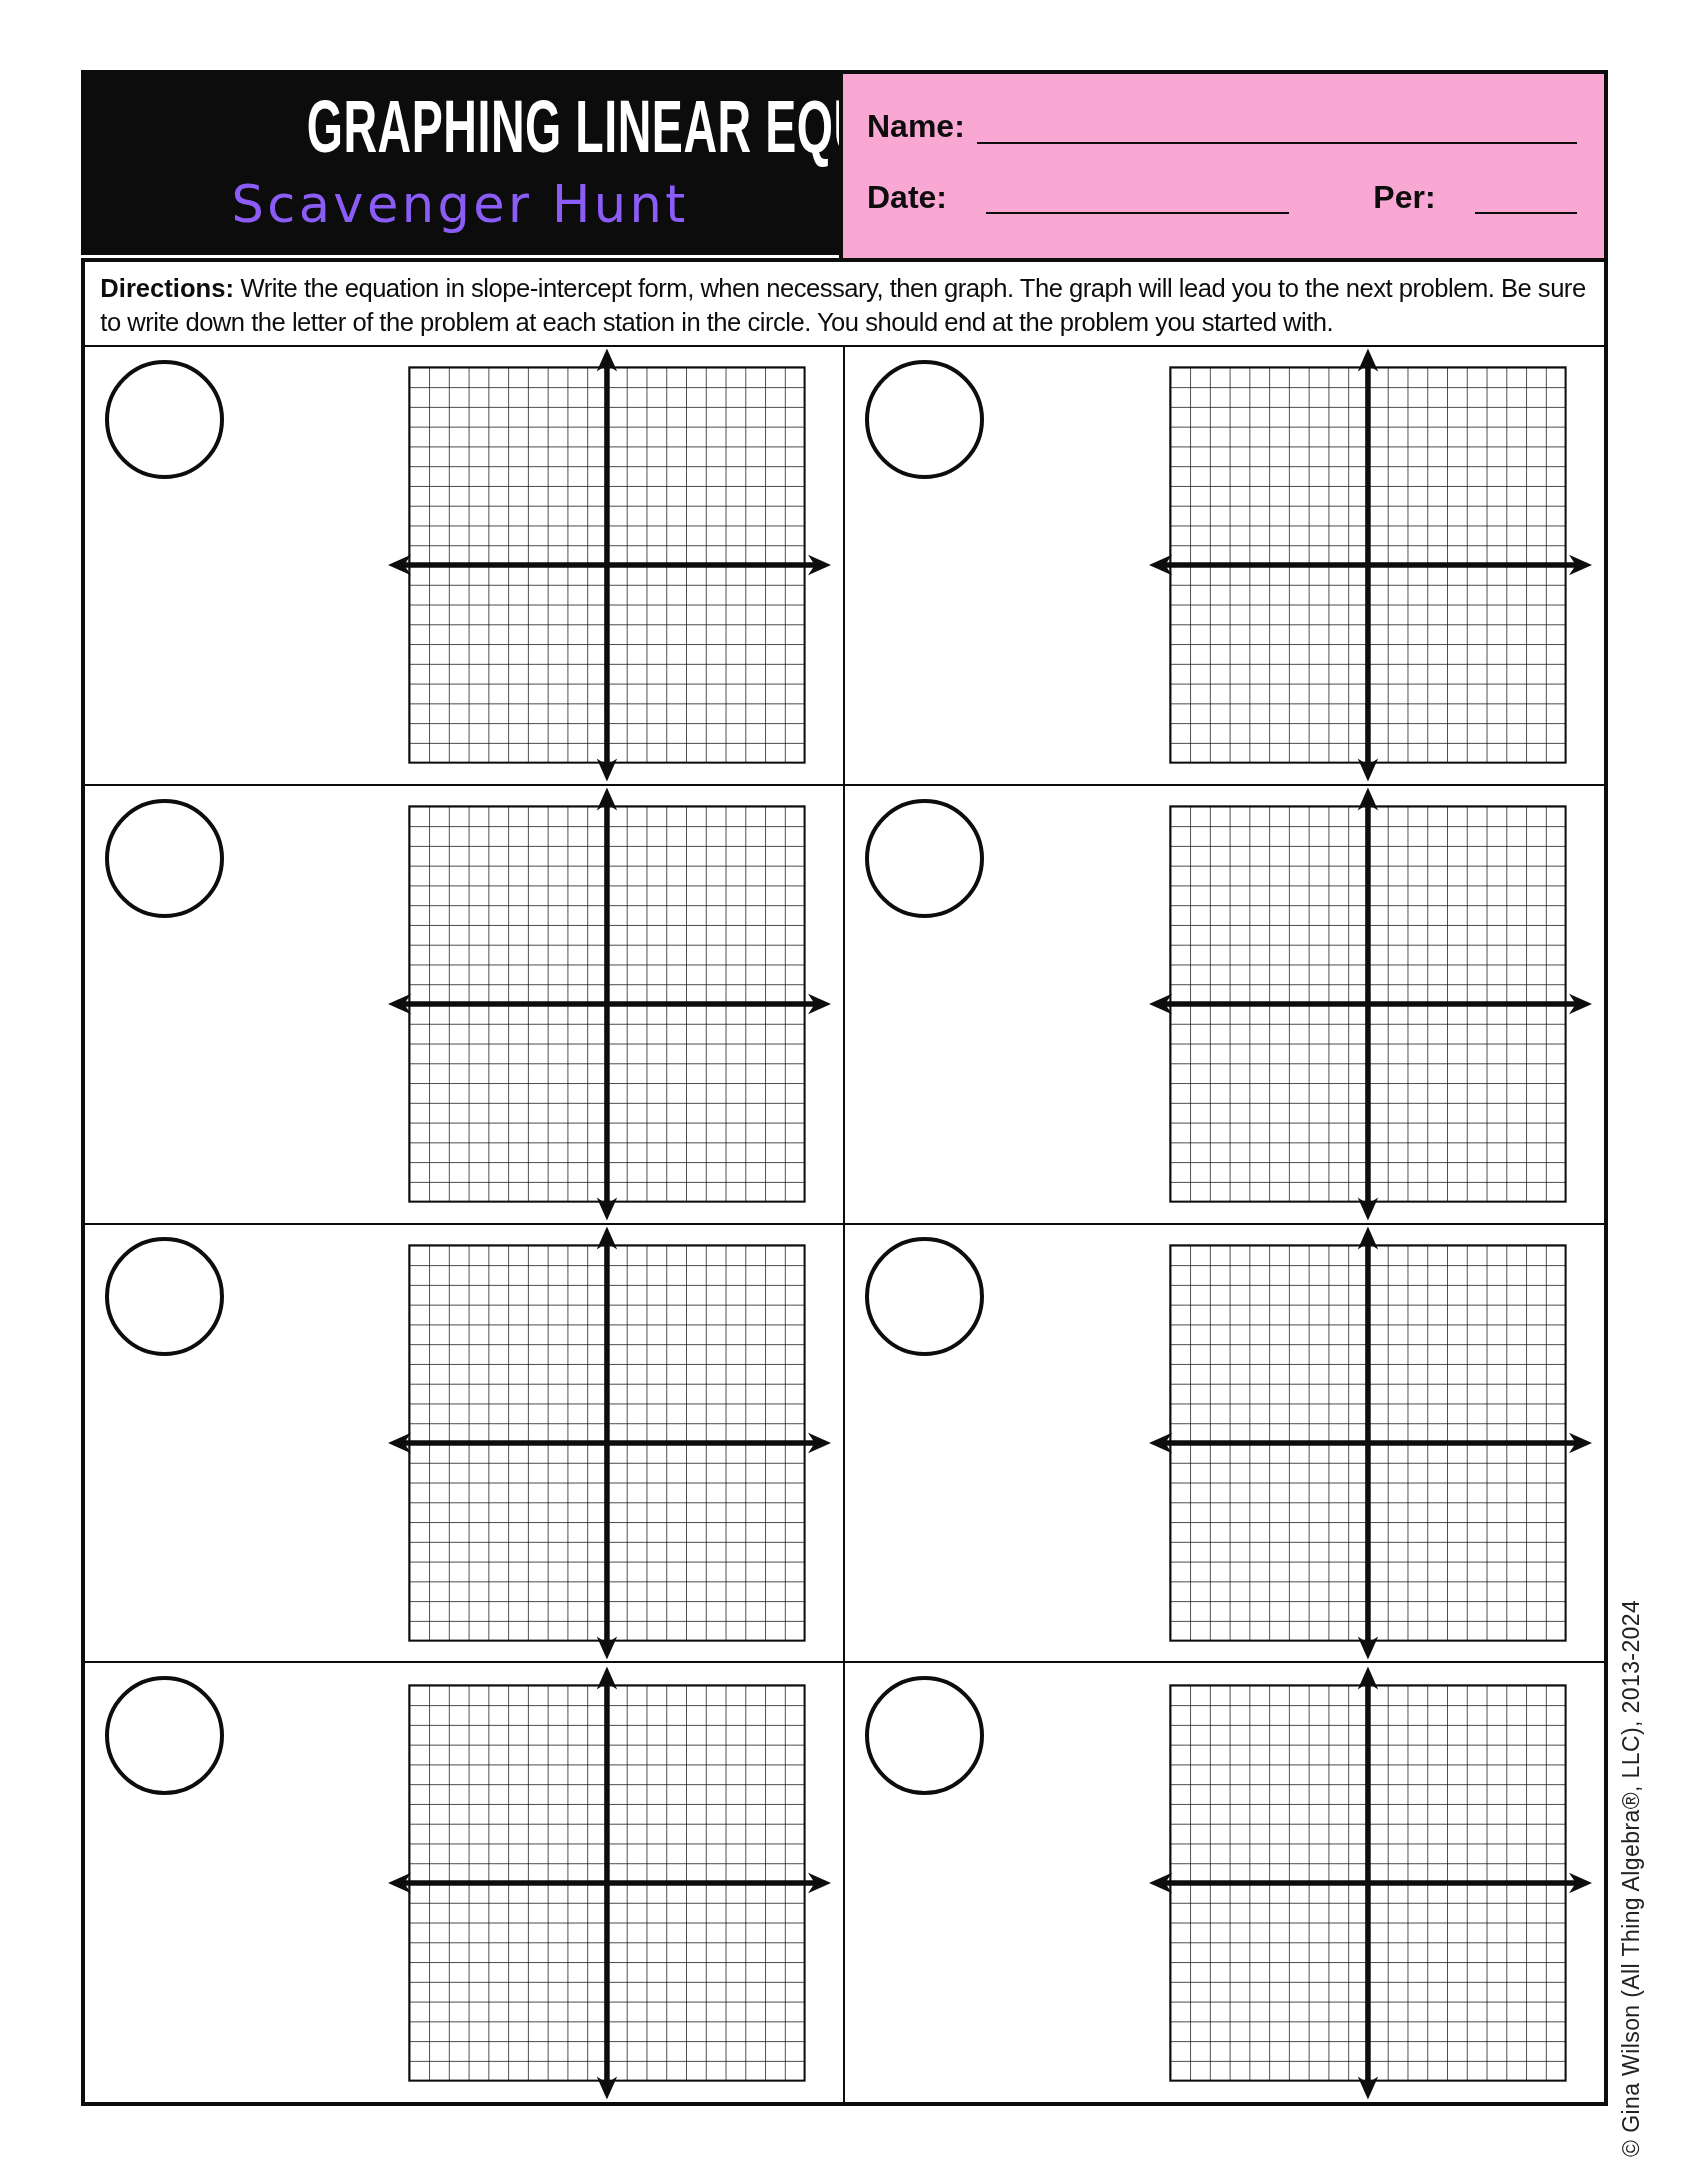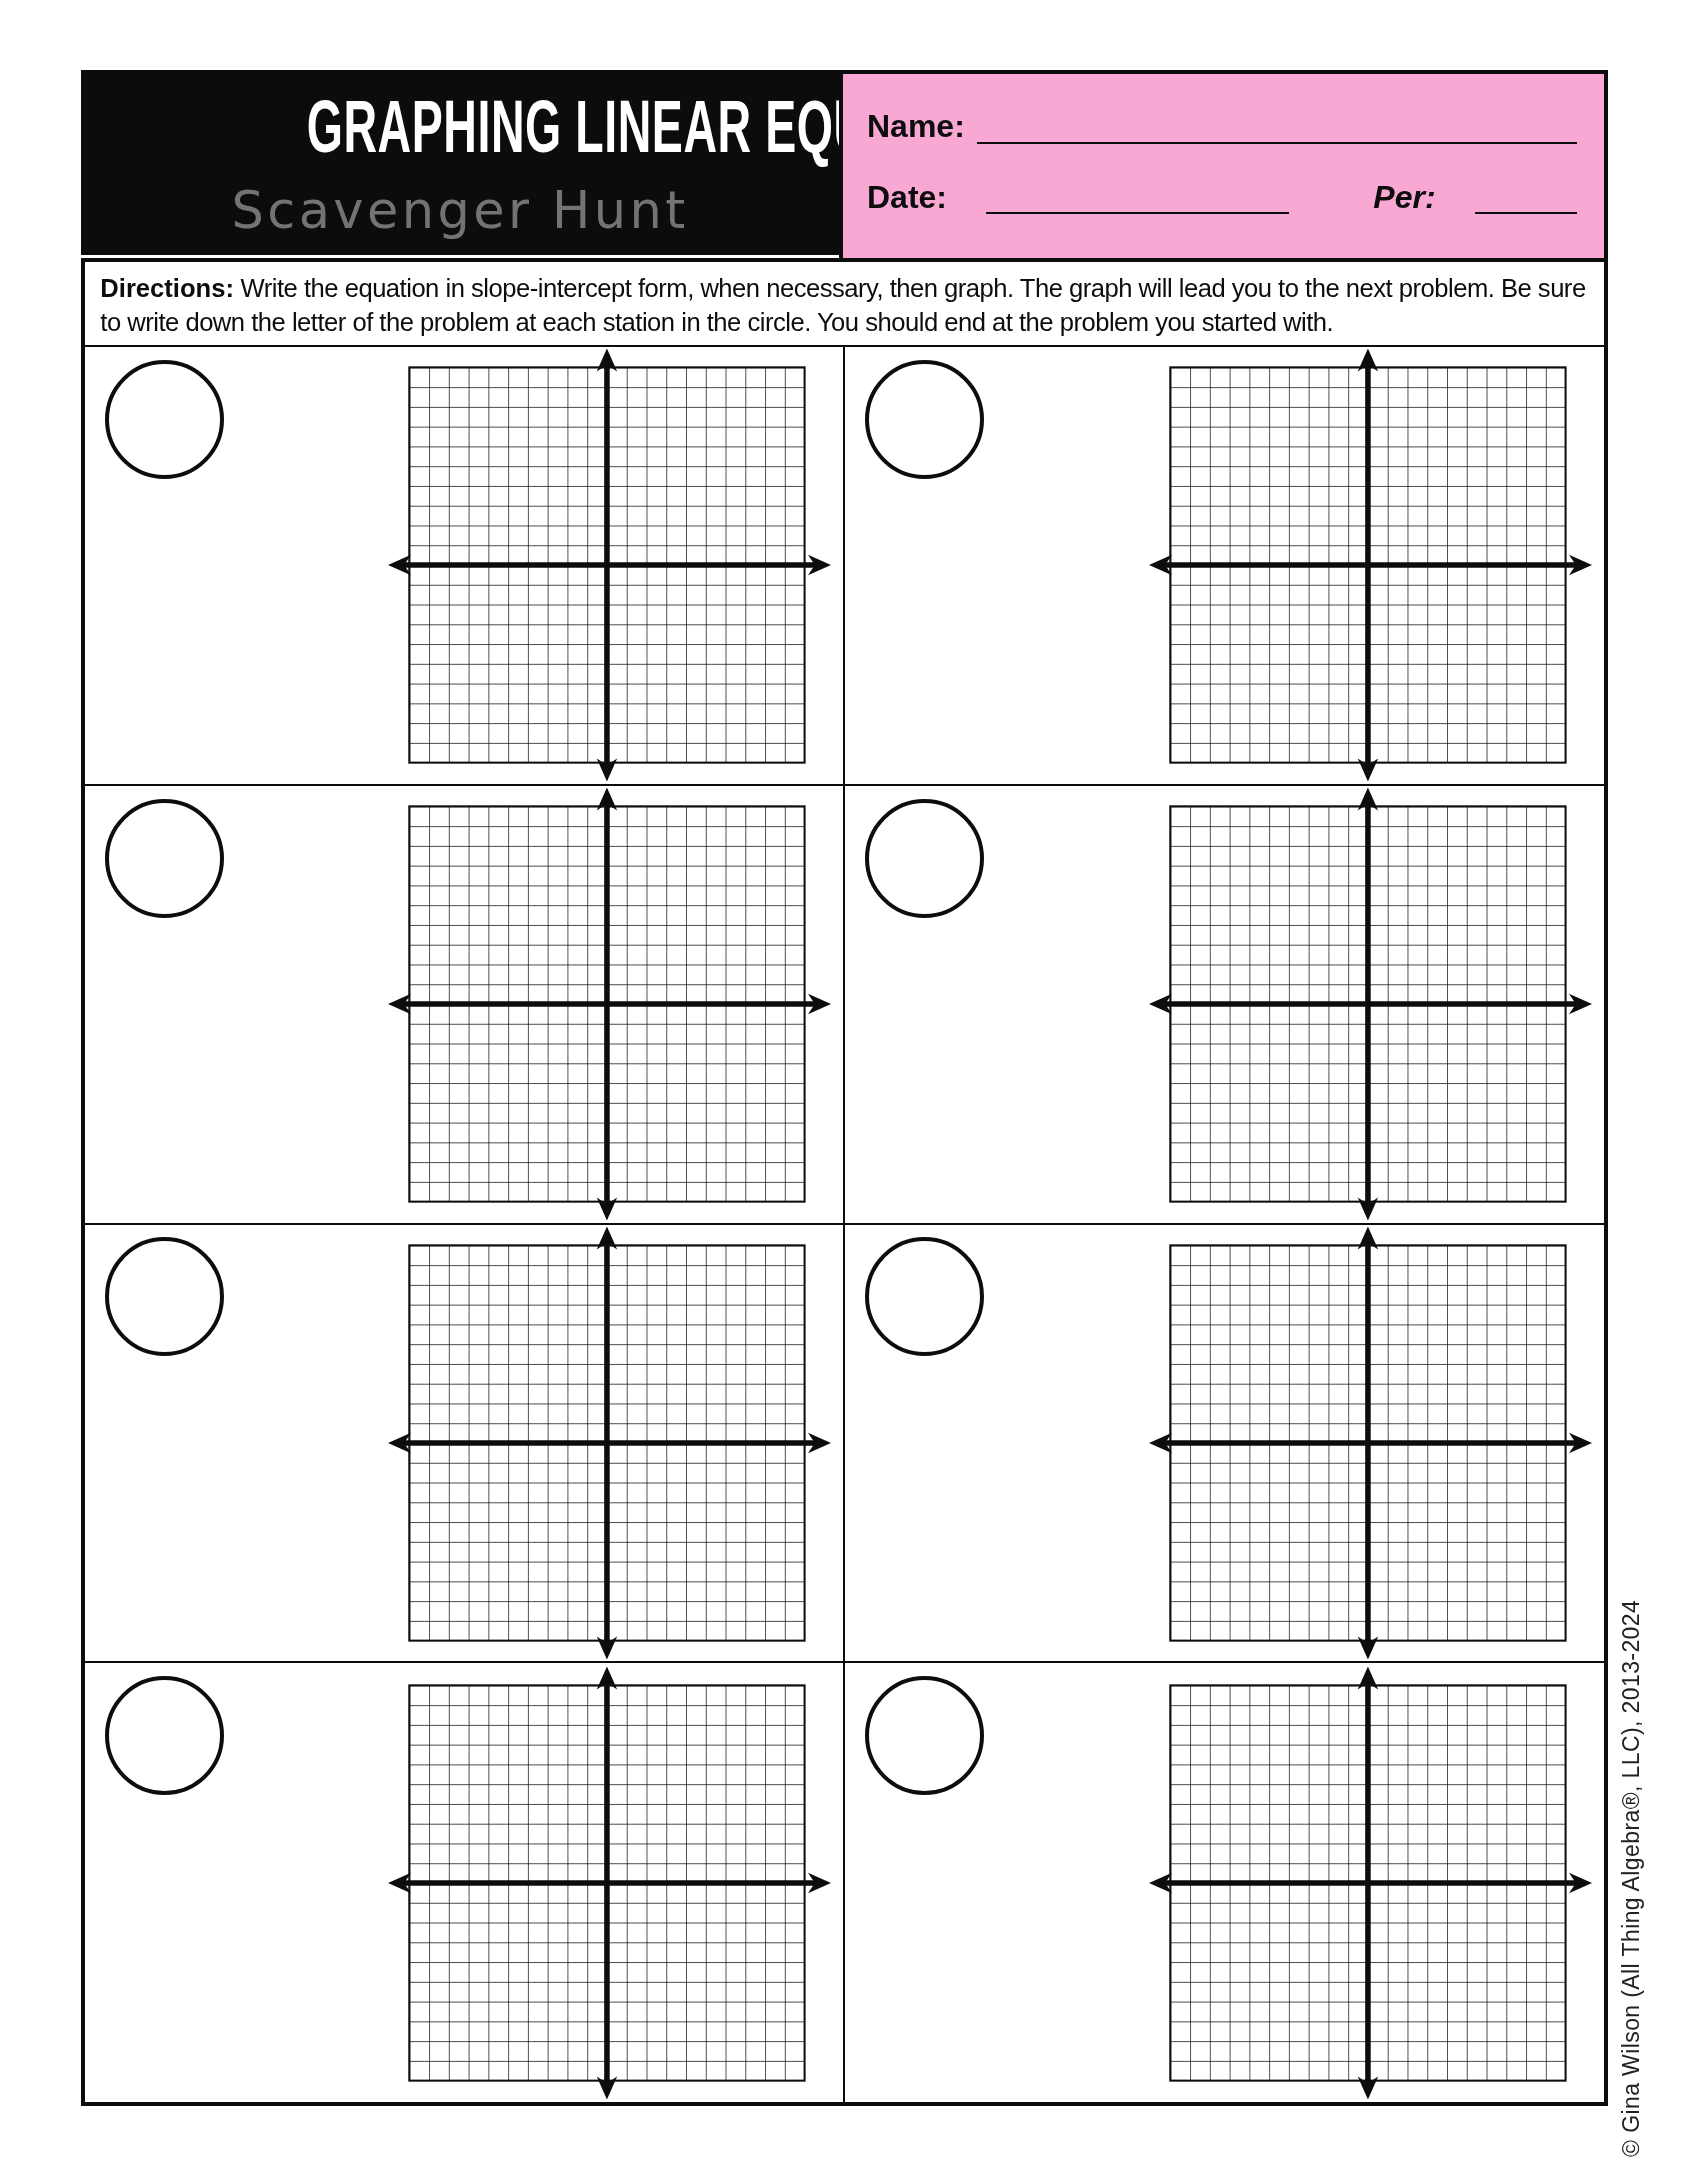--- a/index.html
+++ b/index.html
@@ -30,22 +30,22 @@
     line-height: 1.0;
     white-space: nowrap;
   }
   .banner-title .squeeze {
     display: inline-block;
     transform: scaleX(0.62);
     transform-origin: center;
     letter-spacing: 0.9px;
   }
   .banner-subtitle {
-    margin-top: 17px;
-    color: #737373;
+    margin-top: 11px;
+    color: #8b5cf6;
     font-family: "DejaVu Sans", sans-serif;
     font-size: 51px;
     letter-spacing: 3.4px;
     white-space: nowrap;
   }
 
   
   .info-box {
     position: absolute;
     left: 839px; top: 70px;
@@ -67,21 +67,21 @@
     padding-bottom: 1.7px;
     white-space: nowrap;
   }
   .write-line {
     border-bottom: 2.6px solid #0d0d0d;
     height: 32px;
     margin-left: 12px;
   }
   .line-name { flex: 1; }
   .line-date { width: 382px; }
-  .label-per { margin-left: 57px; font-style: italic; }
+  .label-per { margin-left: 57px; }
   .line-per  { width: 129px; }
 
   
   .frame {
     position: absolute;
     left: 81px; top: 258px;
     width: 1527px; height: 1848px;
     border: 4.3px solid #0d0d0d;
     background: #ffffff;
     display: flex;

